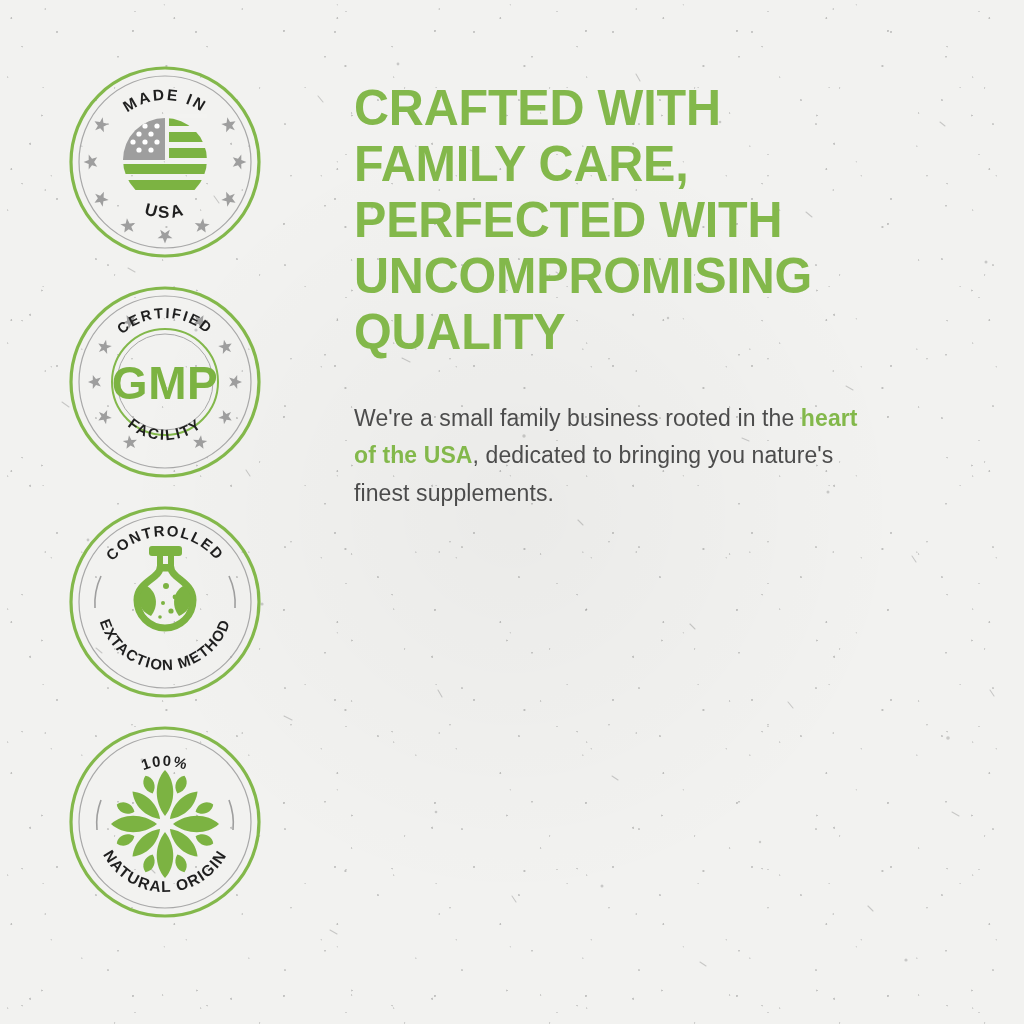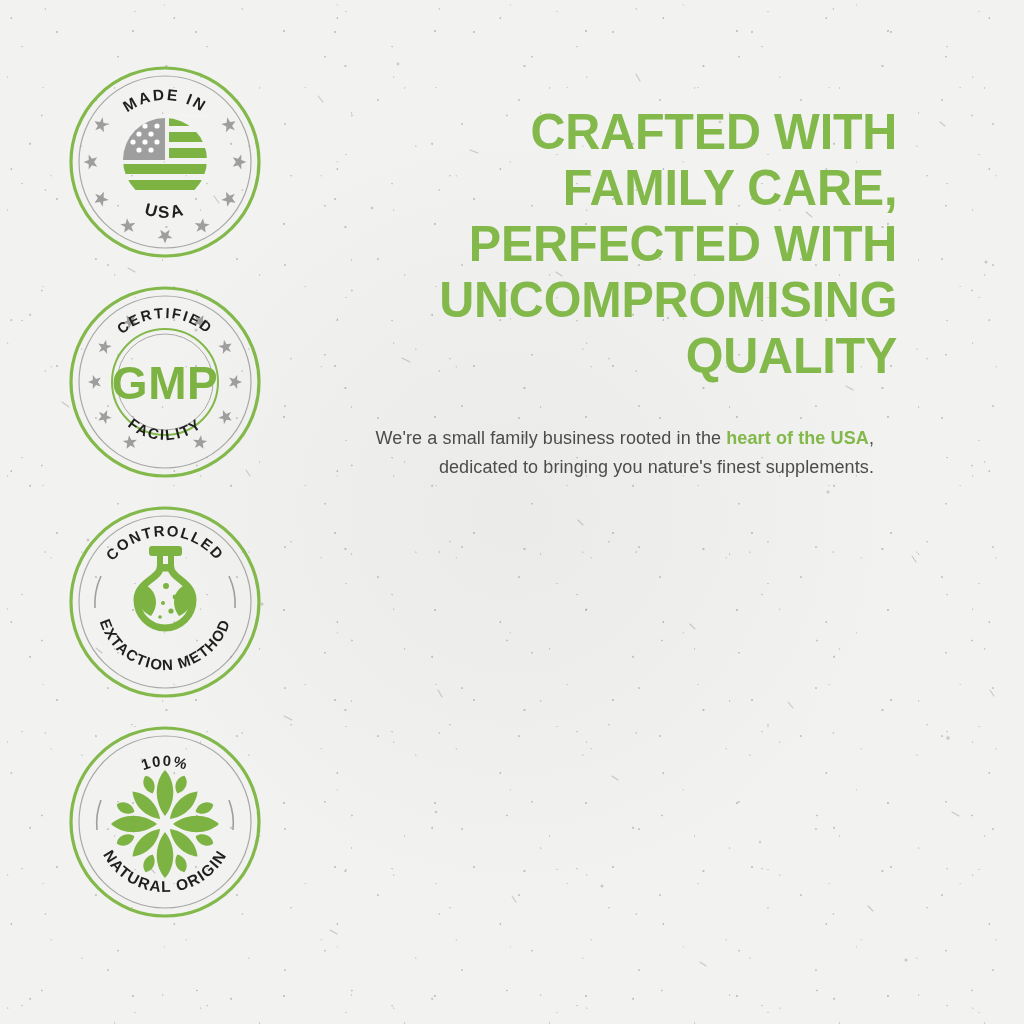--- a/index.html
+++ b/index.html
@@ -91,23 +91,22 @@
     width: 200px;
     height: 200px;
     position: relative;
     display: block;
   }
   .badge svg { display: block; width: 200px; height: 200px; }
 
   
   .text-col {
     flex: 1 1 auto;
-    padding: 104px 110px 0 24px;
+    padding: 80px 110px 0 24px;
     box-sizing: border-box;
-    text-align: right;
   }
 
   .headline {
     margin: 0 0 40px 0;
     color: #83b84b;
     font-family: "Liberation Sans", sans-serif;
     font-weight: bold;
     font-size: 50px;
     line-height: 1.12;
     letter-spacing: -0.2px;
@@ -116,21 +115,21 @@
     transform: scaleX(0.97);
     transform-origin: left center;
   }
 
   .body-copy { max-width: 520px; }
 
   .para {
     margin: 0 0 28px 0;
     color: #4c4c4c;
     font-family: "Liberation Sans", sans-serif;
-    font-size: 18px;
+    font-size: 23px;
     line-height: 1.62;
     font-weight: 400;
     letter-spacing: .1px;
   }
   .para:last-child { margin-bottom: 0; }
 
   .hl {
     color: #83b84b;
     font-weight: bold;
   }

